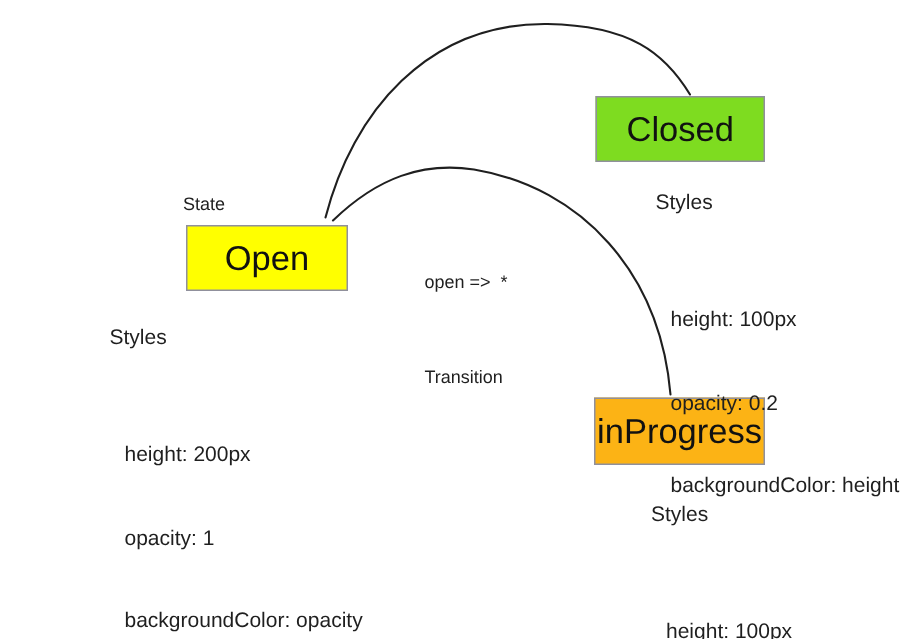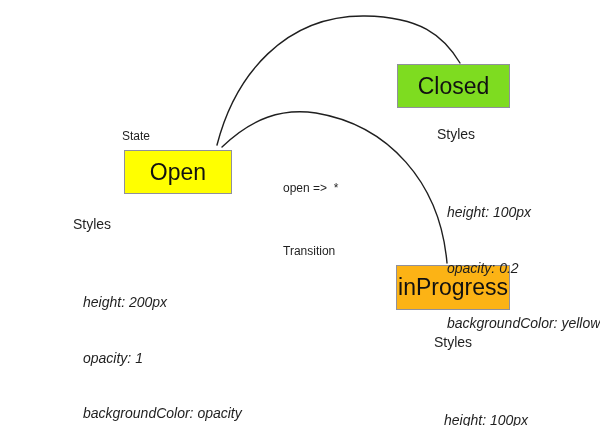--- a/index.html
+++ b/index.html
@@ -42,21 +42,21 @@
     font-size: 12px;
     line-height: 16px;
     white-space: pre;
   }
   #state-caption { left: 122px; top: 128px; }
 
   #transition-label { left: 283px; top: 136px; line-height: 21px; }
 
   .styles-block { position: absolute; font-size: 14px; }
   .styles-title { line-height: 16px; }
-  .styles-lines { margin: 24px 0 0 10px; line-height: 18.5px; white-space: pre; font-style: italic; }
+  .styles-lines { margin: 24px 0 0 10px; line-height: 18.5px; white-space: pre; }
 
   #styles-open       { left:  73px; top: 216px; }
   #styles-closed     { left: 437px; top: 126px; }
   #styles-inprogress { left: 434px; top: 334px; }
 </style>
 </head>
 <body>
 
 <div id="canvas">
 
@@ -91,21 +91,21 @@
       <div>opacity: 1</div>
       <div>backgroundColor: opacity</div>
     </div>
   </div>
 
   <div id="styles-closed" class="styles-block">
     <div class="styles-title">Styles</div>
     <div class="styles-lines">
       <div>height: 100px</div>
       <div>opacity: 0.2</div>
-      <div>backgroundColor: yellow</div>
+      <div>backgroundColor: height</div>
     </div>
   </div>
 
   <div id="styles-inprogress" class="styles-block">
     <div class="styles-title">Styles</div>
     <div class="styles-lines">
       <div>height: 100px</div>
       
       
     </div>

